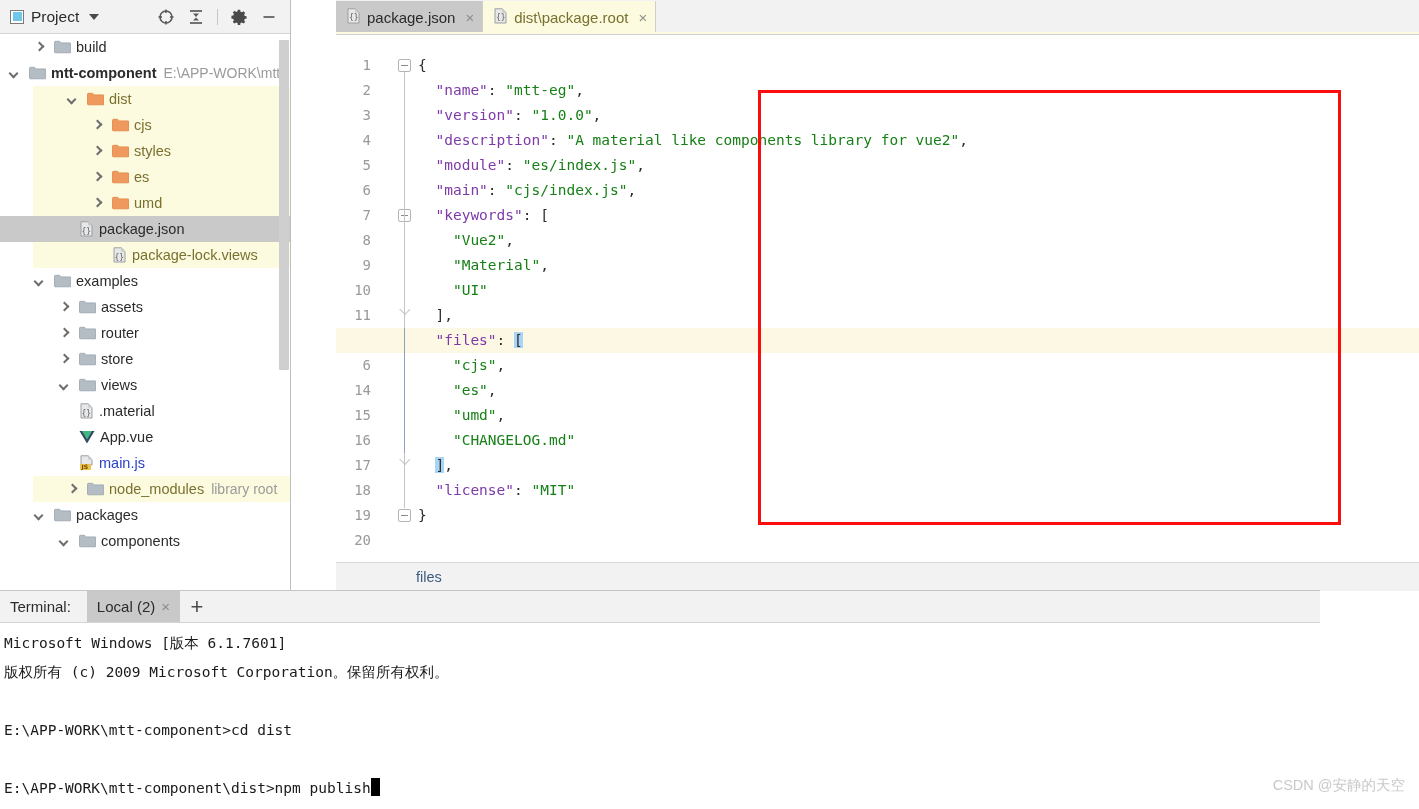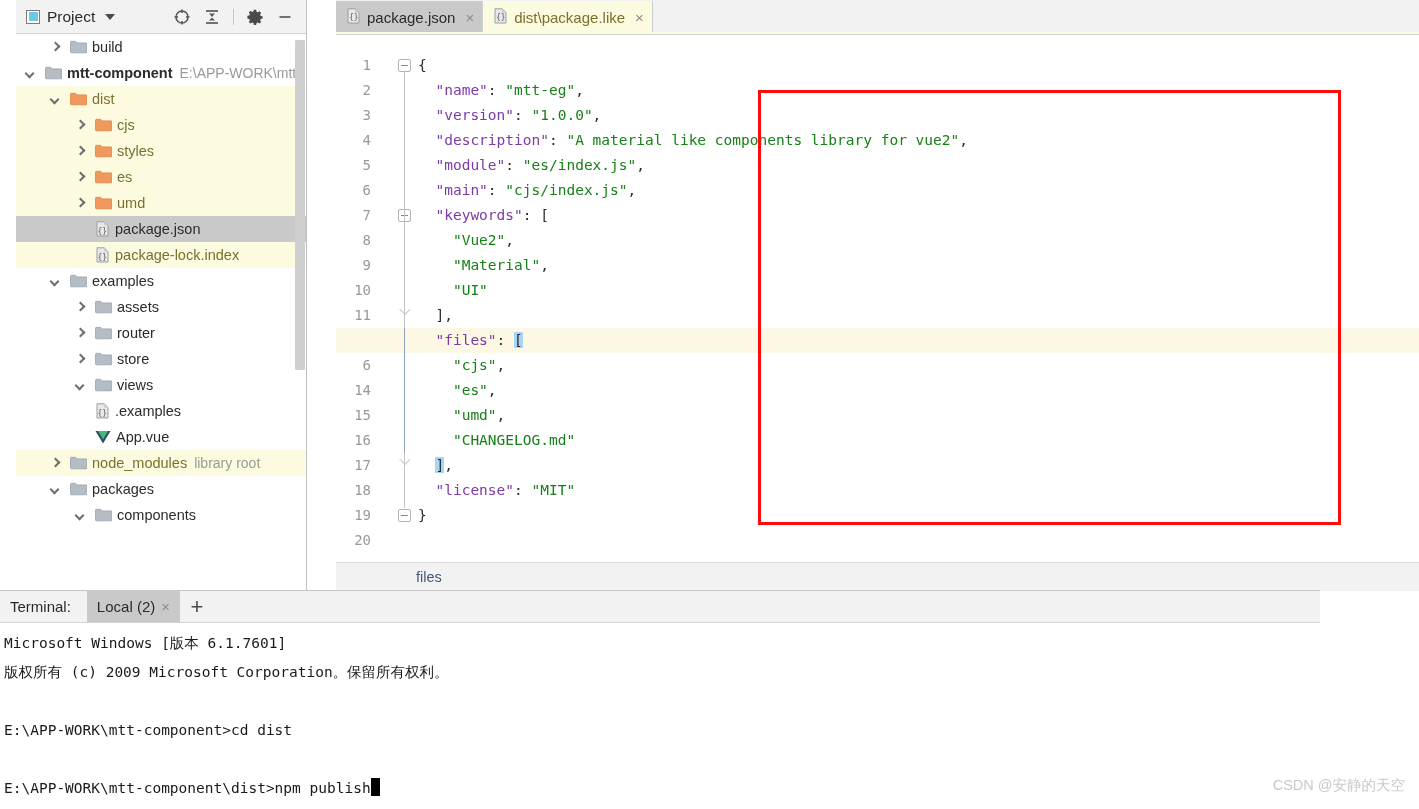--- a/index.html
+++ b/index.html
@@ -11,21 +11,21 @@
     -webkit-font-smoothing: antialiased;
   }
   #app {
     position: relative;
     width: 1419px; height: 809px;
     background: #ffffff;
   }
 
   
   #project-panel {
-    position: absolute; left: 16px; top: 0;
+    position: absolute; left: 0; top: 0;
     width: 291px; height: 590px;
     background: #ffffff;
     border-right: 1px solid #c0c0c0;
     box-sizing: border-box;
   }
   #project-header {
     position: relative;
     height: 33px;
     background: #f2f2f2;
     border-bottom: 1px solid #d6d6d6;
@@ -80,21 +80,21 @@
     background: #ffffff;
   }
   .row {
     position: relative;
     height: 26px;
     display: flex;
     align-items: center;
     white-space: nowrap;
     color: #2b2b2b;
   }
-  .row.hl-yellow { background: #fcfbdf; }
+  .row.hl-yellow { background: #fcfbdf; margin-left: 33px; }
   .row.hl-select { background: #c9c9c9; }
   .arrow {
     width: 13px; height: 13px;
     position: relative;
     flex: 0 0 13px;
   }
   .arrow.right::before {
     content: ""; position: absolute;
     left: 3px; top: 2px;
     width: 5px; height: 5px;
@@ -487,21 +487,21 @@
           <span style="display: inline-block; flex: 0 0 auto; width: 58px;"></span>
           <span class="arrow "></span>
           <span style="flex: 0 0 auto; width: 8px;"></span>
           <span class="ic">
             <svg width="15" height="16" viewBox="0 0 15 16">
               <path d="M2 .8h7.2L13 4.6V15H2z" fill="#e8e8e8" stroke="#9aa0a6" stroke-width="1"></path>
               <path d="M9.2.8V4.6H13z" fill="#c4c9cd"></path>
               <text x="2.5" y="12.5" font-family="DejaVu Sans Mono, monospace" font-size="8" fill="#5a5a5a">{}</text>
             </svg>
           </span>
-          <span class="lbl olive">package-lock.index</span>
+          <span class="lbl olive">package-lock.views</span>
         </div>
         <div class="row">
           <span style="display: inline-block; flex: 0 0 auto; width: 33px;"></span>
           <span class="arrow down"></span>
           <span style="flex: 0 0 auto; width: 8px;"></span>
           <span class="ic">
             <svg class="folder-svg" width="17" height="14" viewBox="0 0 17 14">
               <path d="M0.5 2.2c0-.5.4-.9.9-.9h4.2l1.5 1.6h9c.5 0 .9.4.9.9v8.1c0 .5-.4.9-.9.9H1.4c-.5 0-.9-.4-.9-.9z" fill="#b4bcc4" stroke="#97a3ad" stroke-width=".8"></path>
             </svg>
           </span>
@@ -555,33 +555,47 @@
           <span style="display: inline-block; flex: 0 0 auto; width: 58px;"></span>
           <span class="arrow "></span>
           <span style="flex: 0 0 auto; width: 8px;"></span>
           <span class="ic">
             <svg width="15" height="16" viewBox="0 0 15 16">
               <path d="M2 .8h7.2L13 4.6V15H2z" fill="#e8e8e8" stroke="#9aa0a6" stroke-width="1"></path>
               <path d="M9.2.8V4.6H13z" fill="#c4c9cd"></path>
               <text x="2.5" y="12.5" font-family="DejaVu Sans Mono, monospace" font-size="8" fill="#5a5a5a">{}</text>
             </svg>
           </span>
-          <span class="lbl">.examples</span>
+          <span class="lbl">.material</span>
         </div>
         <div class="row">
           <span style="display: inline-block; flex: 0 0 auto; width: 58px;"></span>
           <span class="arrow "></span>
           <span style="flex: 0 0 auto; width: 8px;"></span>
           <span class="ic">
             <svg width="16" height="14" viewBox="0 0 16 14">
               <polygon points="0.5,1 15.5,1 8,13.5" fill="#35495e"></polygon>
               <polygon points="3,1 13,1 8,9.5" fill="#41b883"></polygon>
             </svg>
           </span>
           <span class="lbl">App.vue</span>
+        </div>
+        <div class="row">
+          <span style="display: inline-block; flex: 0 0 auto; width: 58px;"></span>
+          <span class="arrow "></span>
+          <span style="flex: 0 0 auto; width: 8px;"></span>
+          <span class="ic">
+            <svg width="15" height="16" viewBox="0 0 15 16">
+              <path d="M2 .8h7.2L13 4.6V10H2z" fill="#e8e8e8" stroke="#9aa0a6" stroke-width="1"></path>
+              <path d="M9.2.8V4.6H13z" fill="#c4c9cd"></path>
+              <rect x="1" y="9" width="11" height="6" rx="1" fill="#f0c24b"></rect>
+              <text x="2.5" y="14" font-family="DejaVu Sans, sans-serif" font-size="6" font-weight="bold" fill="#6b4c00">JS</text>
+            </svg>
+          </span>
+          <span class="lbl blue">main.js</span>
         </div>
         <div class="row hl-yellow">
           <span style="display: inline-block; flex: 0 0 auto; width: 33px;"></span>
           <span class="arrow right"></span>
           <span style="flex: 0 0 auto; width: 8px;"></span>
           <span class="ic">
             <svg class="folder-svg" width="17" height="14" viewBox="0 0 17 14">
               <path d="M0.5 2.2c0-.5.4-.9.9-.9h4.2l1.5 1.6h9c.5 0 .9.4.9.9v8.1c0 .5-.4.9-.9.9H1.4c-.5 0-.9-.4-.9-.9z" fill="#b4bcc4" stroke="#97a3ad" stroke-width=".8"></path>
             </svg>
           </span>
@@ -631,21 +645,21 @@
         <span class="x">×</span>
       </div>
       <div class="tab yellow">
         <span>
           <svg width="15" height="16" viewBox="0 0 15 16">
             <path d="M2 .8h7.2L13 4.6V15H2z" fill="#e8e8e8" stroke="#9aa0a6" stroke-width="1"></path>
             <path d="M9.2.8V4.6H13z" fill="#c4c9cd"></path>
             <text x="3" y="12" font-family="DejaVu Sans Mono, monospace" font-size="8" fill="#5a5a5a">{}</text>
           </svg>
         </span>
-        <span>dist\package.like</span>
+        <span>dist\package.root</span>
         <span class="x">×</span>
       </div>
       <div class="tab-fill"></div>
       <div class="tab-underline"></div>
     </div>
 
     <div id="code-wrap">
       <div id="gutter">
           <div class="gutter-hl" style="top: 293px;"></div>
           <div class="ln" style="top: 18px;">1</div>

